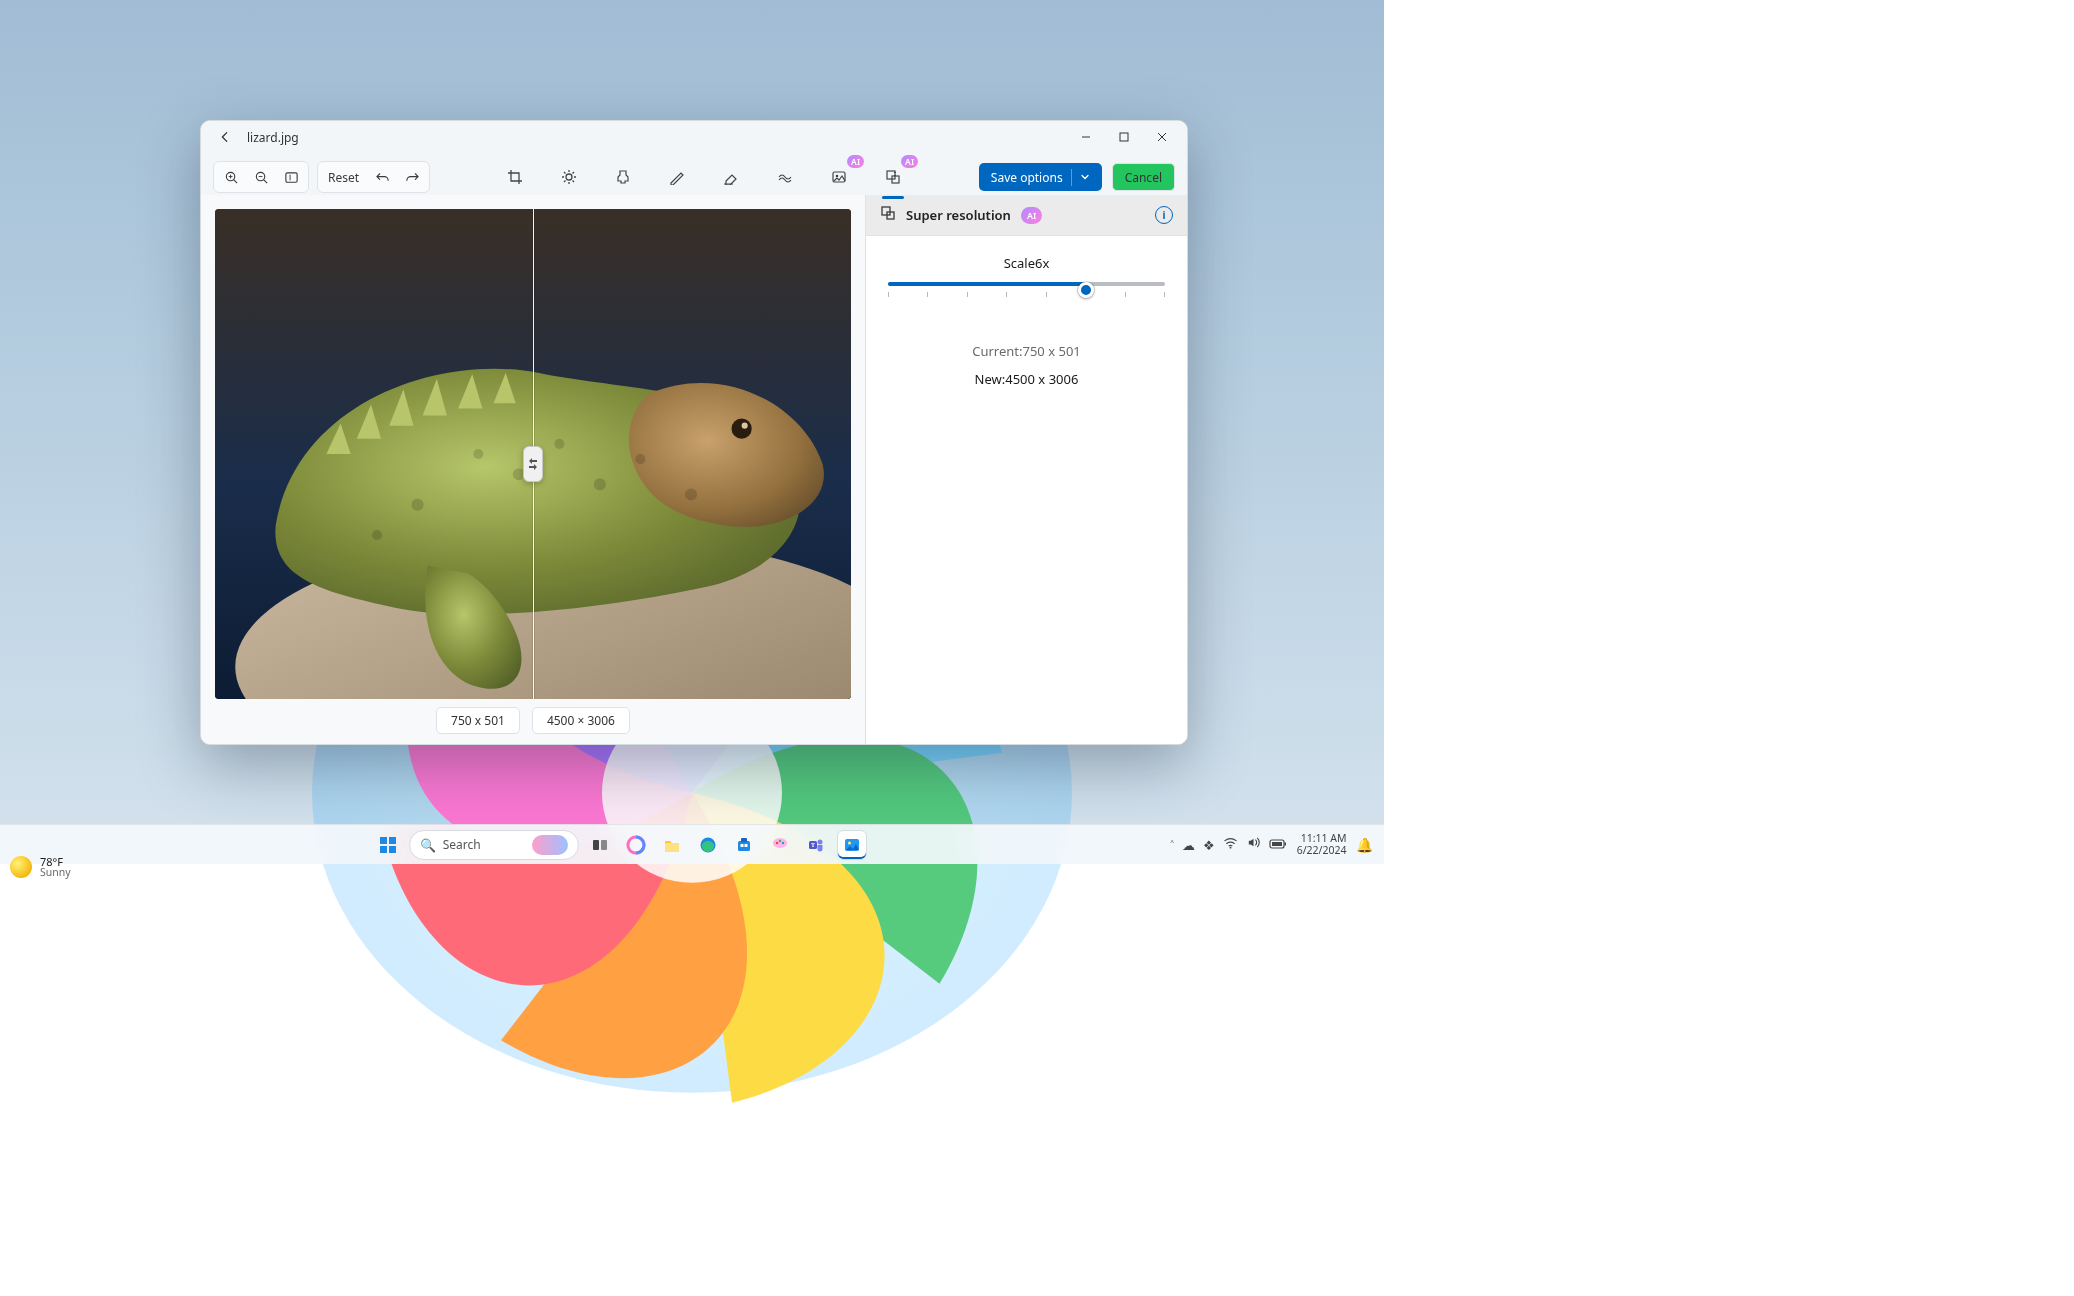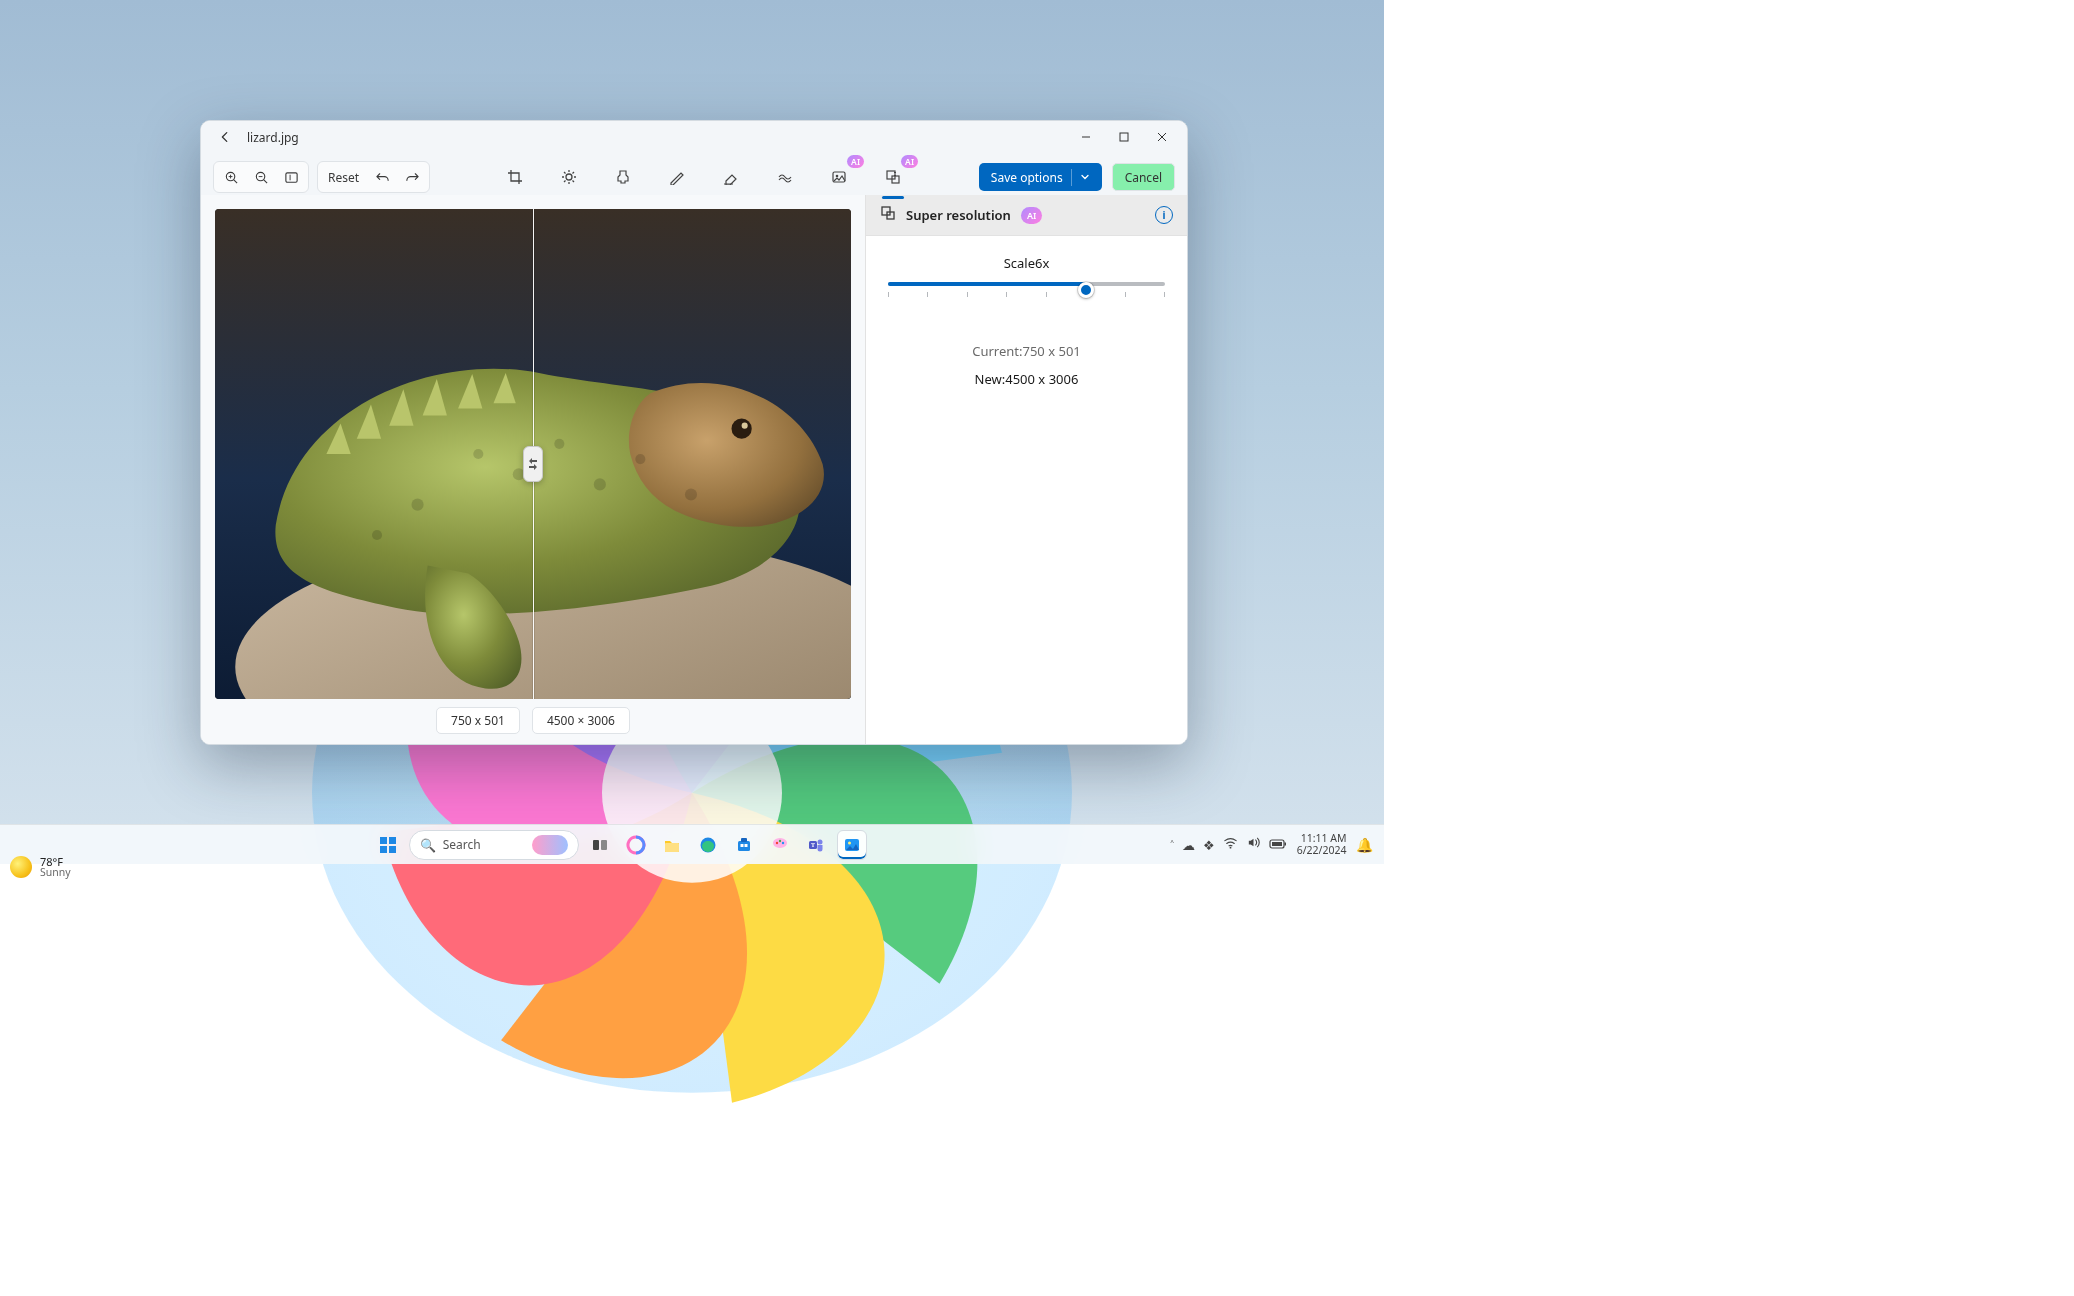--- a/index.html
+++ b/index.html
@@ -64,21 +64,21 @@
     position:absolute;top:-7px;right:-10px;
     font-size:8.5px;font-weight:600;letter-spacing:.3px;color:#fff;
     padding:1px 4px;border-radius:7px;
     background:linear-gradient(135deg,var(--ai1),var(--ai2));
     box-shadow:0 0 0 1.5px #f3f6f9;
   }
   .tright{display:flex;gap:10px;align-items:center;border-radius:13px;}
   .btn{height:28px;border-radius:5px;padding:0 12px;font-size:12px;display:flex;align-items:center;gap:6px;}
   .btn.primary{background:var(--blue);color:#fff;}
   .btn.primary .chev{border-left:1px solid rgba(255,255,255,.35);padding-left:8px;margin-left:2px;}
-  .btn.ghost{background:#86efac;border:1px solid #dfe3e7;color:#333;}
+  .btn.ghost{background:#22c55e;border:1px solid #dfe3e7;color:#333;}
 
   
   .content{flex:1;display:flex;background:#f7f9fb;}
   .canvas-wrap{flex:1;display:flex;flex-direction:column;padding:14px 14px 10px 14px;gap:8px;}
   .viewer{
     position:relative;flex:1;border-radius:4px;overflow:hidden;
     background:#222;
   }
   .placeholder{position:absolute;inset:0;}
   .placeholder svg{width:100%;height:100%;display:block;}

